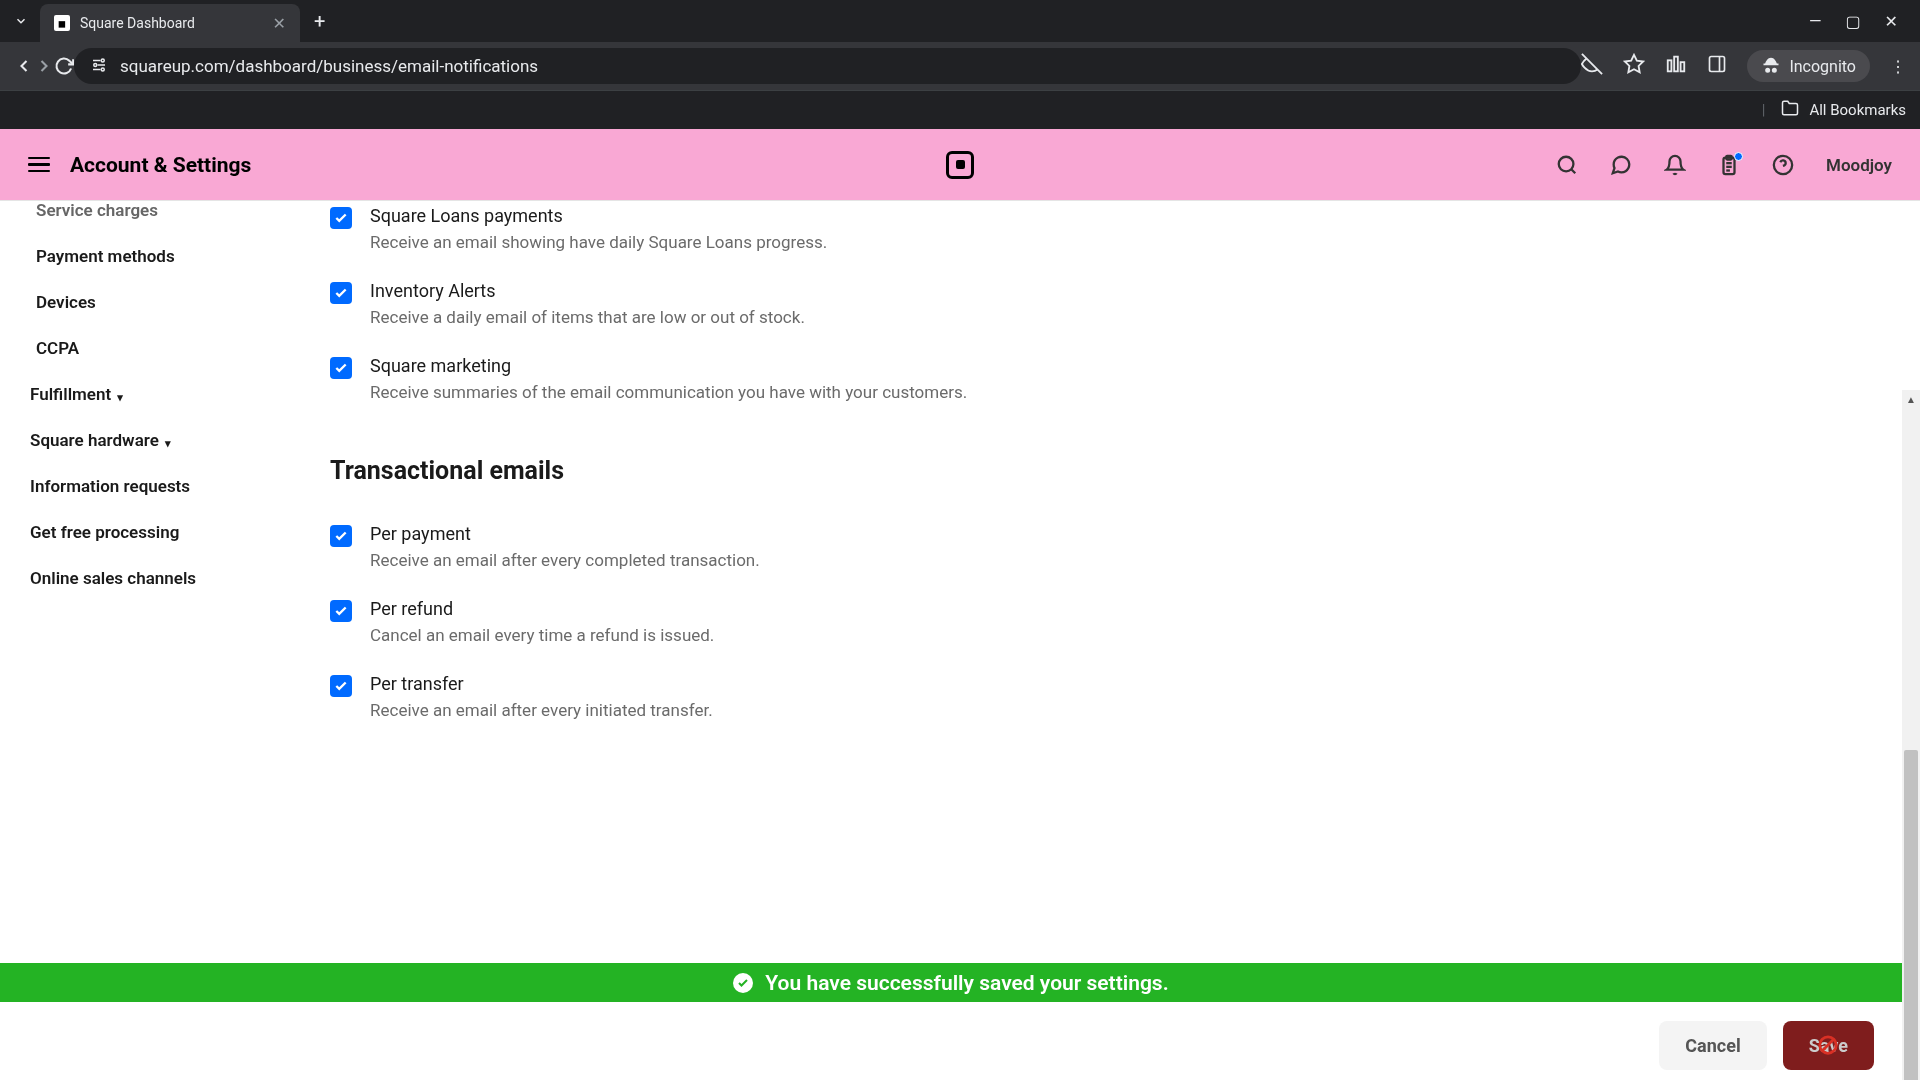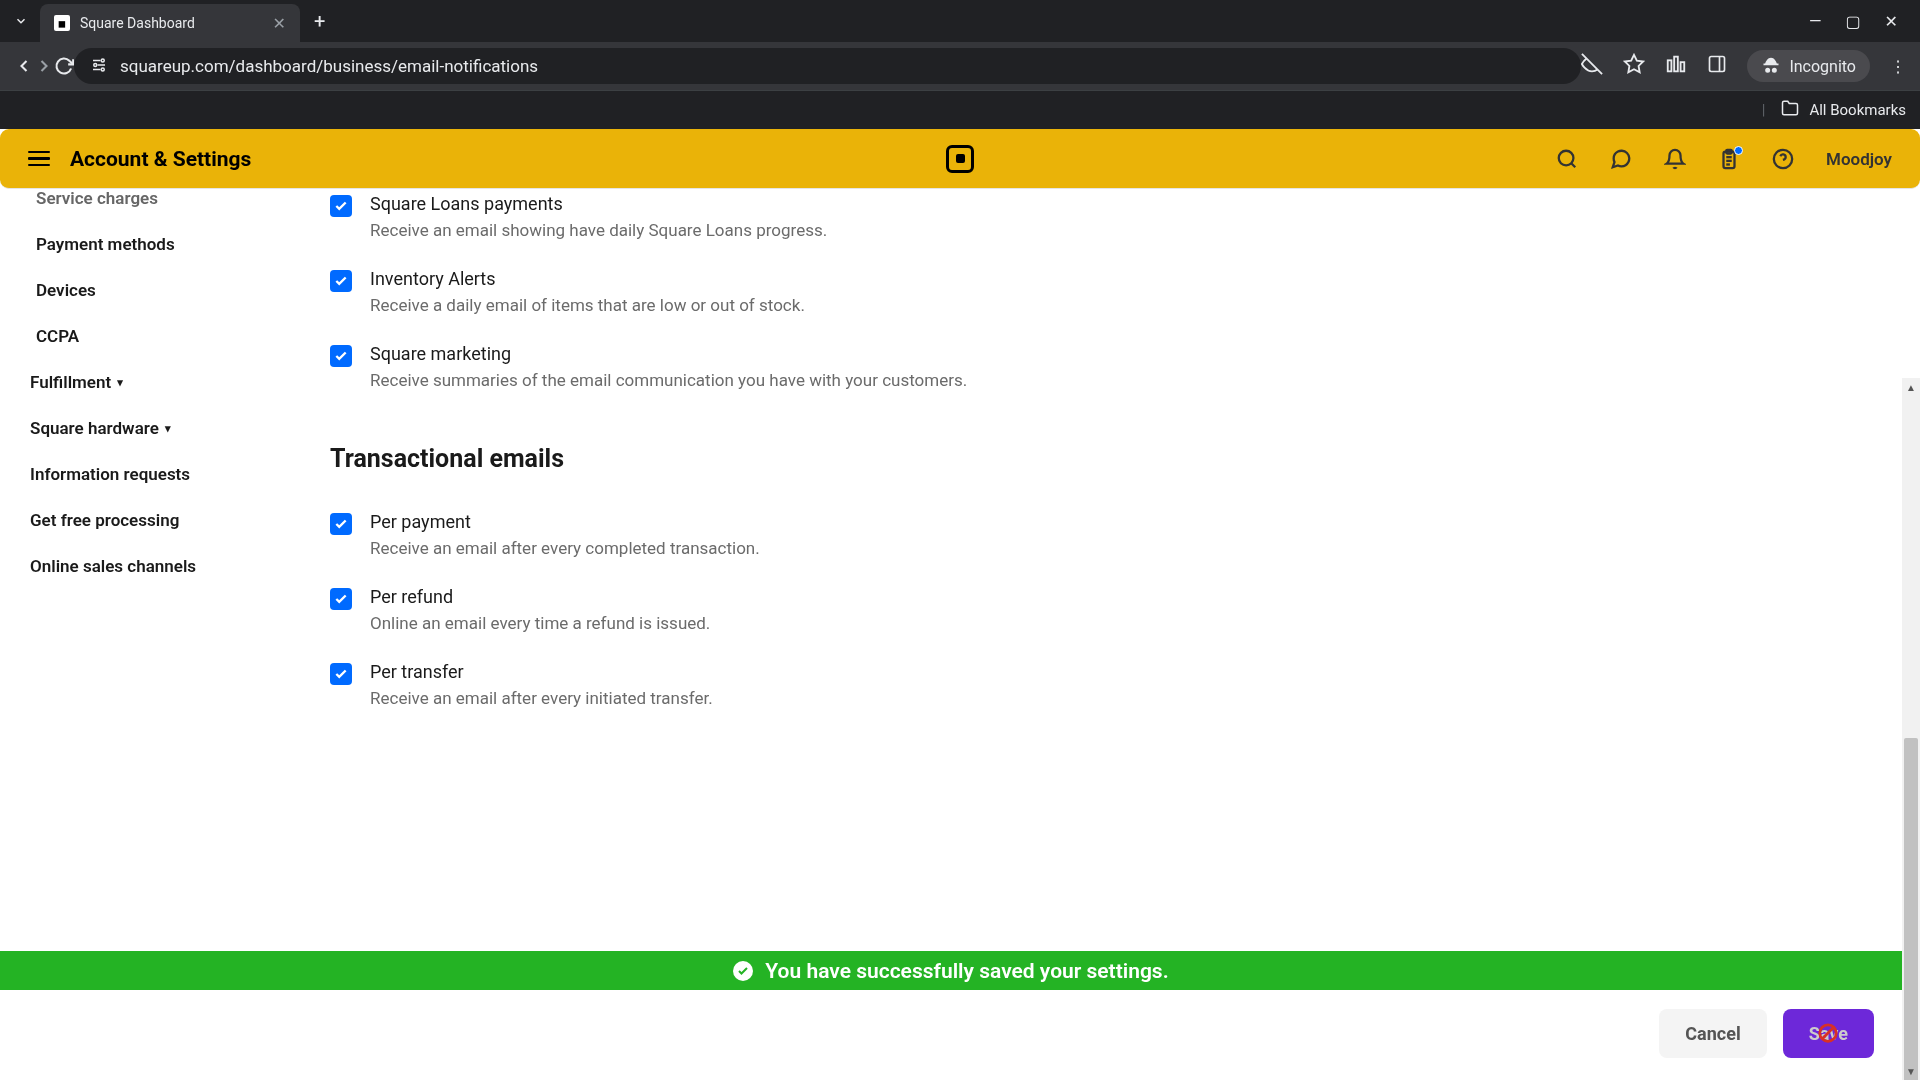--- a/index.html
+++ b/index.html
@@ -23,56 +23,56 @@
 .nav-btn.active { color:#e8eaed; }
 .url-input { flex:1; background:#202124; border-radius: 24px; height:36px; display:flex; align-items:center; padding: 0 16px; gap:12px; color:#e8eaed; font-size:17px; }
 .url-input .sum { font-size:14px; }
 .url-right { display:flex; gap:20px; color:#e8eaed; align-items:center;}
 .incognito-badge { display:flex; align-items:center; gap:8px; background:#4a4a4e; padding:6px 14px; border-radius: 20px; color:#e8eaed; font-size:16px;}
 
 .bookmarks-bar { height:39px; display:flex; align-items:center; justify-content:flex-end; padding: 0 14px; gap:10px; color:#e8eaed; font-size:15px; border-top:1px solid #3c4043;}
 .bookmarks-bar .sep { color:#5f6368; margin-right:6px;}
 
 
-.app-header { height:60px; background:#eab308; border-bottom:1px solid #e5e5e5; display:flex; align-items:center; padding:0 28px; gap:20px; position:relative;border-radius:9px;}
+.app-header { height:72px; background:#f9a8d4; border-bottom:1px solid #e5e5e5; display:flex; align-items:center; padding:0 28px; gap:20px; position:relative;}
 .hamburger { display:flex; flex-direction:column; gap:4px; cursor:pointer;}
 .hamburger span { display:block; width:22px; height:2.5px; background:#000; border-radius:1px;}
 .app-title { font-size:21px; font-weight:700; color:#000;}
 .square-logo { position:absolute; left:50%; transform:translateX(-50%); width:28px; height:28px; border:3.5px solid #000; border-radius:6px; display:flex; align-items:center; justify-content:center;}
 .square-logo::after { content:''; width:9px; height:9px; background:#000; border-radius:2px;}
 .header-right { margin-left:auto; display:flex; align-items:center; gap:32px; font-size:18px; color:#333;}
 .header-icon { position:relative; display:flex; align-items:center;}
 .notif-dot { position:absolute; top:-2px; right:-3px; width:9px; height:9px; background:#006aff; border-radius:50%; border:1.5px solid #fff;}
 .user-name { font-size:17px; font-weight:600; }
 
 
 .main { display:flex; height: calc(1080px - 129px - 60px); position:relative;}
 .sidebar { width: 250px; padding: 0 0 0 30px; font-size:17px; color:#1a1a1a; }
-.sidebar-item { padding: 13px 6px; font-weight:600; display:flex; align-items:center; gap:6px;}
+.sidebar-item { padding: 13px 6px; font-weight:600; display:flex; align-items:flex-end; gap:6px;}
 .sidebar-item.cut { margin-top:-14px; color:#666;}
 .chev { font-size:11px; }
 
 .content { flex:1; padding: 0 17px 0 80px; position:relative;}
 .setting-item { display:flex; gap:18px; padding: 10px 0 18px 0;}
 .checkbox { width:22px; height:22px; background:#006aff; border-radius:4px; display:flex; align-items:center; justify-content:center; flex-shrink:0; margin-top:2px;}
 .checkbox svg { width:14px; height:14px; }
 .setting-text .label { font-size:18px; color:#1a1a1a; margin-bottom:6px;}
 .setting-text .desc { font-size:17px; color:#6b6b6b;}
 .section-heading { font-size:25px; font-weight:700; color:#1a1a1a; margin:36px 0 28px 0;}
 
 
 .success-banner { position:absolute; left:0; right:18px; bottom:90px; height:39px; background:#24b324; display:flex; align-items:center; justify-content:center; gap:12px; color:#fff; font-size:21px; font-weight:600;}
 .success-circle { width:20px; height:20px; background:#fff; border-radius:50%; display:flex; align-items:center; justify-content:center;}
 .success-circle svg { width:12px; height:12px;}
 
 
 .footer { position:absolute; left:0; right:18px; bottom:14px; height:66px; display:flex; align-items:center; justify-content:flex-end; gap:16px; padding: 0 28px;}
 .btn { padding: 14px 26px; border-radius:8px; font-size:18px; font-weight:700; border:none; }
 .btn-cancel { background:#f4f4f4; color:#555;}
-.btn-save { background:#6d28d9; color:#ccc; position:relative;}
+.btn-save { background:#7f1d1d; color:#ccc; position:relative;}
 .no-cursor { position:absolute; left:50%; top:50%; transform:translate(-50%,-50%); width:22px; height:22px;}
 
 
 .scrollbar-track { position:absolute; right:0; top:189px; bottom:0; width:18px; background:#f1f1f1;}
 .scrollbar-thumb { position:absolute; right:2px; width:14px; background:#c1c1c1; border-radius:2px; top:360px; height:380px;}
 .scrollbar-arrow { position:absolute; right:0; width:18px; height:18px; display:flex; align-items:center; justify-content:center; font-size:10px; color:#555;}
 .scrollbar-arrow.up { top:0;}
 .scrollbar-arrow.down { bottom:0;}
 </style>
 </head>
@@ -304,21 +304,21 @@
       </div>
     </div>
     <div class="setting-item">
       <div class="checkbox">
           <svg viewBox="0 0 24 24" fill="none" stroke="#fff" stroke-width="4">
             <polyline points="20 6 9 17 4 12"></polyline>
           </svg>
         </div>
       <div class="setting-text">
         <div class="label">Per refund</div>
-        <div class="desc">Online an email every time a refund is issued.</div>
+        <div class="desc">Cancel an email every time a refund is issued.</div>
       </div>
     </div>
     <div class="setting-item">
       <div class="checkbox">
           <svg viewBox="0 0 24 24" fill="none" stroke="#fff" stroke-width="4">
             <polyline points="20 6 9 17 4 12"></polyline>
           </svg>
         </div>
       <div class="setting-text">
         <div class="label">Per transfer</div>

